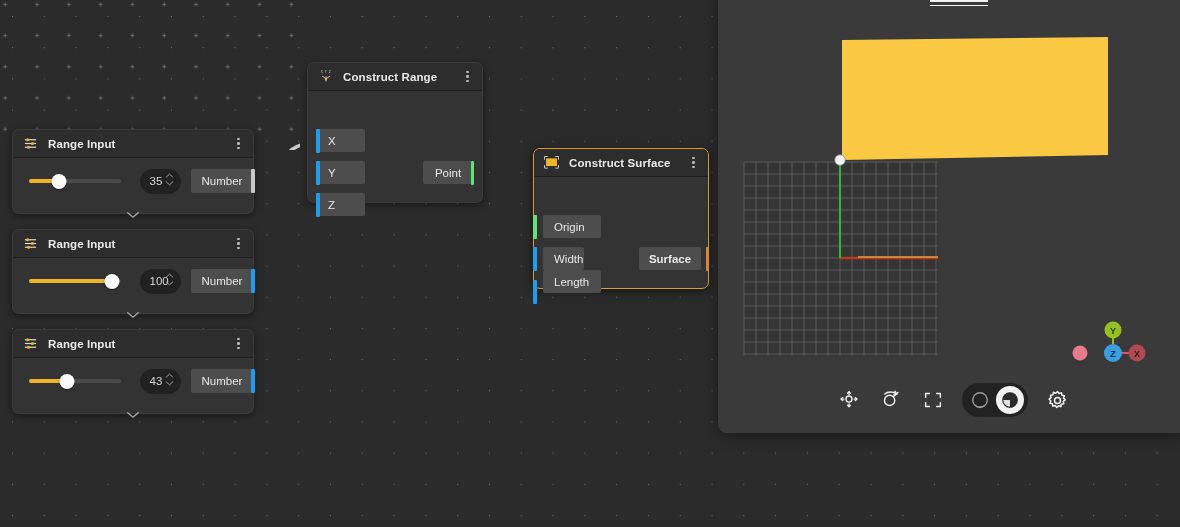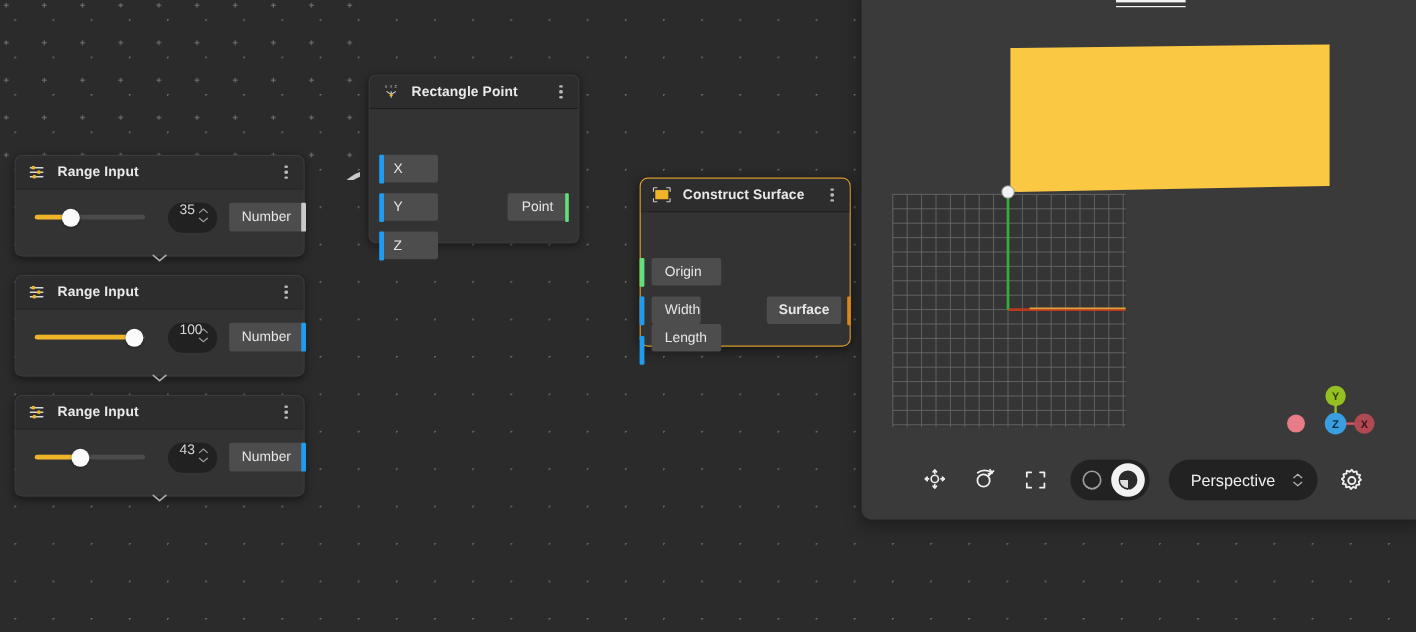--- a/index.html
+++ b/index.html
@@ -100,21 +100,21 @@
     border-radius: 50%; background: #fbfbfb;
     box-shadow: 0 1px 2px rgba(0,0,0,0.45);
     transform: translateX(-7.5px);
   }
   .numfield {
     position: relative;
     margin-left: 19px;
     width: 48px; height: 25px;
     background: #212122;
     border-radius: 12.5px;
-    display: flex; 
+    display: flex; align-items: center;
     color: #d6d6d7; font-size: 11.5px;
   }
   .numfield .val { margin-left: 10px; }
   .spin {
     position: absolute; right: 7px; top: 4px;
     display: flex; flex-direction: column; gap: 3px;
     align-items: center;
   }
   .spin svg { display: block; }
   .outport-label {
@@ -382,21 +382,21 @@
         <svg width="16" height="16" viewBox="0 0 18 18">
           <text x="3" y="5" font-size="3.6" fill="#d0d0d1" font-family="Liberation Sans">X</text>
           <text x="7.6" y="5" font-size="3.6" fill="#d0d0d1" font-family="Liberation Sans">Y</text>
           <text x="12.2" y="5" font-size="3.6" fill="#d0d0d1" font-family="Liberation Sans">Z</text>
           <path d="M9 8 V14" stroke="#d0d0d1" stroke-width="1"></path>
           <path d="M9 11 L4.6 8" stroke="#d0d0d1" stroke-width="1"></path>
           <path d="M9 11 L13.4 8" stroke="#d0d0d1" stroke-width="1"></path>
           <circle cx="9" cy="11.6" r="1.3" fill="#f0b429"></circle>
         </svg>
       </span>
-      <span class="node-title">Rectangle Point</span>
+      <span class="node-title">Construct Range</span>
       <span class="kebab">
           <i></i>
           <i></i>
           <i></i>
         </span>
     </div>
     <div class="node-body">
       <div class="prow" style="left:9px; top:38px; width:48px;">
         <span>X</span>
       </div>
@@ -590,31 +590,20 @@
             <line x1="6.5" y1="16.2" x2="5.6" y2="17.6"></line>
             <line x1="8.3" y1="17.6" x2="7.8" y2="19.2"></line>
             <line x1="10.4" y1="18.4" x2="10.2" y2="20"></line>
             <line x1="12.6" y1="18.2" x2="13.1" y2="19.8"></line>
             <line x1="14.6" y1="17.2" x2="15.5" y2="18.6"></line>
           </g>
         </svg>
       </div>
     </div>
 
-    <div class="persp">
-      <span>Perspective</span>
-      <span class="dropdown-arrows">
-        <svg width="9" height="5" viewBox="0 0 10 6">
-            <path d="M1 5 L5 1.4 L9 5" fill="none" stroke="#b6b6b7" stroke-width="1.2" stroke-linecap="round"></path>
-          </svg>
-        <svg width="9" height="5" viewBox="0 0 10 6">
-            <path d="M1 1 L5 4.6 L9 1" fill="none" stroke="#b6b6b7" stroke-width="1.2" stroke-linecap="round"></path>
-          </svg>
-      </span>
-    </div>
 
     <div class="tb-icon">
       <svg width="23" height="23" viewBox="0 0 24 24" fill="none" stroke="#efefef" stroke-width="1.6" stroke-linejoin="round">
         <circle cx="12" cy="12" r="3.1"></circle>
         <path d="M12 2.6 L13.6 4.6 L16.2 4 L16.6 6.6 L19.2 7 L18.2 9.4 L20 11.3 L18 12.9 L18.6 15.5 L16 15.9 L15.6 18.5 L13.2 17.5 L11.3 19.3 L9.7 17.3 L7.1 17.9 L6.7 15.3 L4.1 14.9 L5.1 12.5 L3.3 10.6 L5.3 9 L4.7 6.4 L7.3 6 L7.7 3.4 L10.1 4.4 Z"></path>
       </svg>
     </div>
   </div>
 </div>
 

